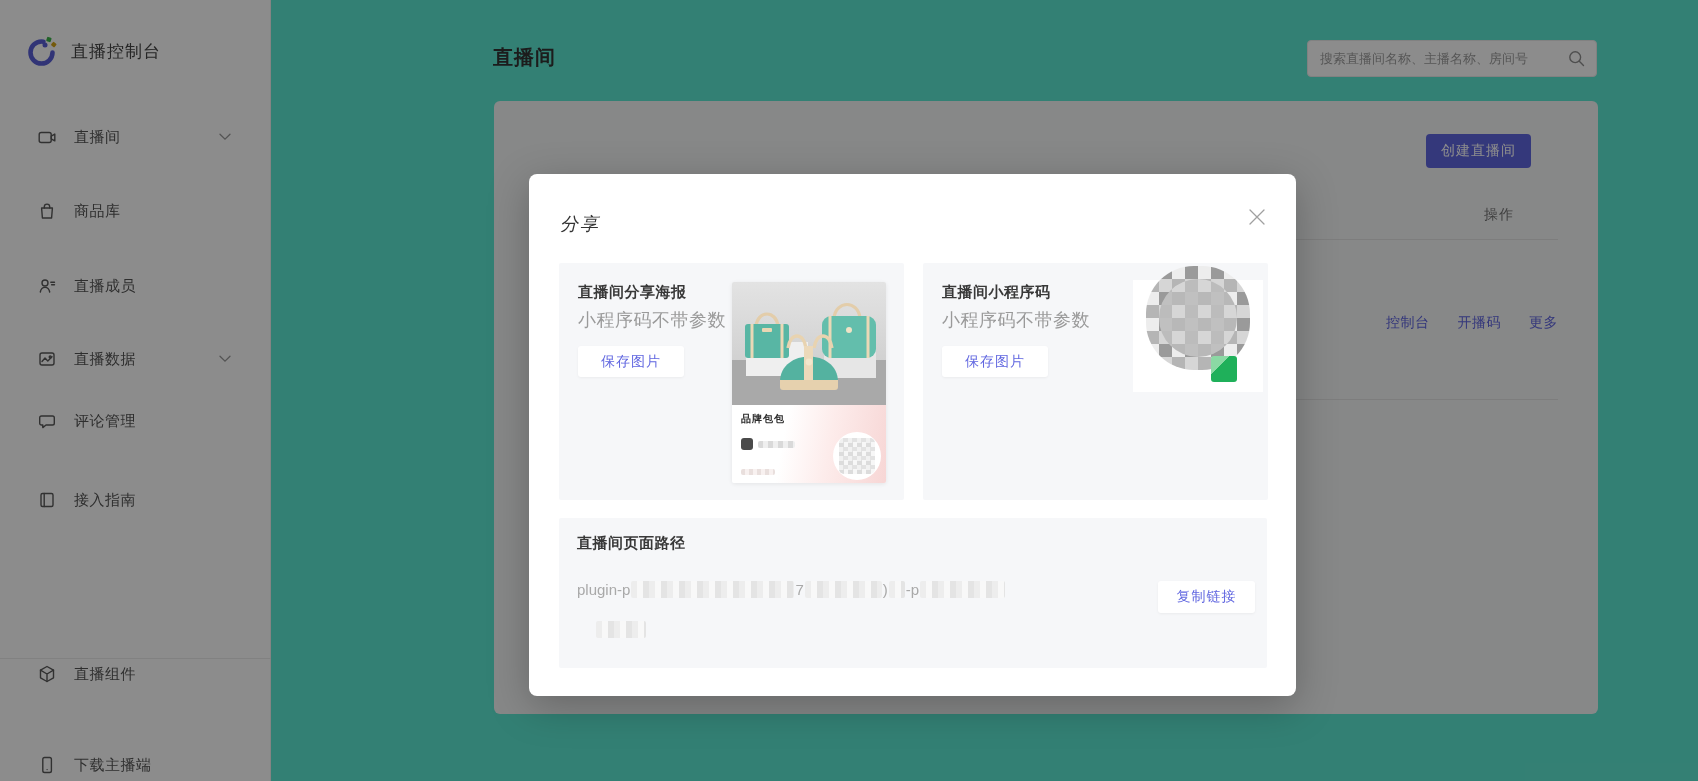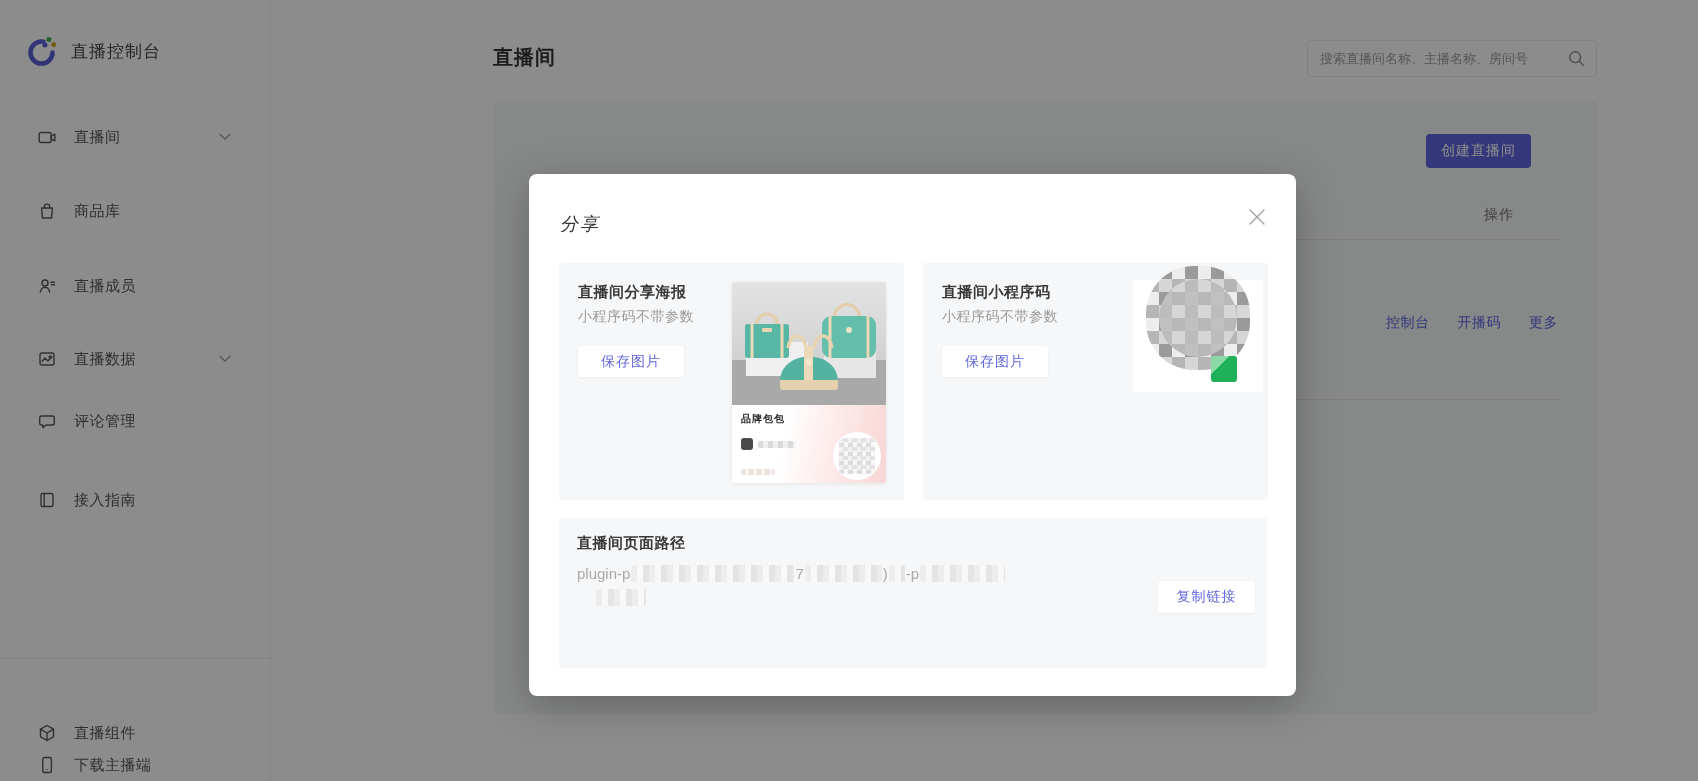--- a/index.html
+++ b/index.html
@@ -1,27 +1,27 @@
 <!DOCTYPE html>
 <html><head>
 <meta charset="utf-8">
 <style>
   * { margin:0; padding:0; box-sizing:border-box; }
   html,body { background:#dcdcdc; }
   body { font-family:"Liberation Sans","DejaVu Sans",sans-serif; }
-  .app { position:relative; width:1698px; height:781px; overflow:hidden; background:#ffffff; }
+  .app { position:relative; width:1698px; height:781px; overflow:hidden; background:#5eead4; }
 
   
   .sidebar { position:absolute; left:0; top:0; width:271px; height:781px; background:#ffffff; border-right:1px solid #f0f0f0; }
   .brand { position:absolute; left:26px; top:36px; display:flex; align-items:center; gap:14px; }
   .brand-title { font-size:17px; color:#454545; letter-spacing:1px; }
   .side-item { position:absolute; left:37px; display:flex; align-items:center; gap:17px; height:30px; cursor:pointer; }
   .side-item .lbl { font-size:15px; color:#555555; letter-spacing:.5px; }
   .si0{top:122px} .si1{top:196px} .si2{top:271px} .si3{top:344px} .si4{top:406px} .si5{top:485px}
-  .sb0{top:718px} .sb1{top:750px}
+  .sb0{top:659px} .sb1{top:750px}
   .chev { position:absolute; left:219px; width:12px; height:8px; }
   .chv1{top:133px} .chv3{top:355px}
   .side-divider { position:absolute; left:0; top:658px; width:271px; height:1px; background:#ececec; }
 
   
   .page-title { position:absolute; left:493px; top:44px; font-size:20px; font-weight:bold; color:#333333; letter-spacing:1px; }
   .search-box { position:absolute; left:1307px; top:40px; width:290px; height:37px; background:#ffffff; border:1px solid #ececec; border-radius:4px; display:flex; align-items:center; }
   .search-box input { flex:1; border:none; outline:none; background:transparent; font-size:13px; color:#555; padding:0 8px 0 12px; font-family:inherit; }
   .search-box input::placeholder { color:#9d9d9d; }
   .search-ic { width:17px; height:17px; margin-right:11px; flex:none; }
@@ -37,21 +37,21 @@
 
   
   .overlay { position:absolute; inset:0; background:rgba(0,0,0,0.45); z-index:5; }
   .modal { position:absolute; left:529px; top:174px; width:767px; height:522px; background:#ffffff; border-radius:8px; box-shadow:0 10px 40px rgba(0,0,0,.25); z-index:10; }
   .modal-title { position:absolute; left:31px; top:38px; font-size:18px; color:#333333; letter-spacing:2px;font-style:italic; }
   .modal-close { position:absolute; right:30px; top:34px; width:18px; height:18px; cursor:pointer; }
 
   .panel { position:absolute; top:89px; width:345px; height:237px; background:#f6f7f9; border-radius:2px; }
   .p-left{left:30px} .p-right{left:394px}
   .panel .p-title { position:absolute; left:19px; top:20px; font-size:15px; font-weight:bold; color:#383838; letter-spacing:.5px; }
-  .panel .p-sub { position:absolute; left:19px; top:45px; font-size:14px; color:#9a9a9a; letter-spacing:.5px; }
+  .panel .p-sub { position:absolute; left:19px; top:45px; font-size:18px; color:#9a9a9a; letter-spacing:.5px; }
   .save-btn { position:absolute; left:19px; top:83px; width:106px; height:31px; background:#ffffff; color:#6066E0; font-size:14px; border:none; border-radius:3px; letter-spacing:1px; cursor:pointer; box-shadow:0 1px 3px rgba(0,0,0,.05); }
 
   
   .poster { position:absolute; right:18px; top:19px; width:154px; height:201px; border-radius:2px; overflow:hidden; box-shadow:0 1px 4px rgba(0,0,0,.08);margin-left:28px; }
   .poster-photo { position:absolute; left:0; top:0; width:154px; height:123px; }
   .poster-info { position:absolute; left:0; top:123px; width:154px; height:78px;
       background:linear-gradient(100deg,#ffffff 0 34%,#fdeceb 62%,#f7d6d5 100%); }
   .poster-brand { position:absolute; left:9px; top:7px; font-size:10px; font-weight:bold; color:#2b2b2b; letter-spacing:1px; }
   .poster-acct { position:absolute; left:9px; top:33px; display:flex; align-items:center; gap:5px; }
   .poster-acct-ic { width:12px; height:12px; border-radius:3px; background:#4a4a4a; }
@@ -68,21 +68,21 @@
       background:#c9c9c9 conic-gradient(#9a9a9a 25%,#d6d6d6 0 50%,#b5b5b5 0 75%,#ededed 0); background-size:26px 26px; }
   .qr-blob::after { content:""; position:absolute; left:13px; top:13px; width:78px; height:78px; border-radius:50%;
       background:conic-gradient(#f2f2f2 25%,#8e8e8e 0 50%,#e0e0e0 0 75%,#a8a8a8 0); background-size:26px 26px; opacity:.55; }
   .qr-green { position:absolute; left:78px; top:76px; width:26px; height:26px; border-radius:3px;
       background:linear-gradient(135deg,#8bd9a4 0 35%,#1fb05a 35%); }
 
   
   .path-panel { position:absolute; left:30px; top:344px; width:708px; height:150px; background:#f6f7f9; border-radius:2px; }
   .path-title { position:absolute; left:18px; top:16px; font-size:15px; font-weight:bold; color:#383838; letter-spacing:.5px; }
   .path-lines { position:absolute; left:18px; top:42px; width:560px; font-size:15px; color:#a9a9a9; line-height:23px; }
-  .path-line { display:block; }
+  .path-line { display:block;margin-top:16px; }
   .path-line.l2 { padding-left:18px; }
   .path-text { display:inline-block; vertical-align:middle; }
   .path-blur { display:inline-block; vertical-align:middle; height:17px; border-radius:2px; margin:0 1px;
       background:repeating-linear-gradient(90deg,#ededed 0 6px,#f8f8f8 6px 12px,#e4e4e4 12px 18px); }
   .path-note { position:absolute; left:18px; top:104px; font-size:13px; color:#6e6e6e; letter-spacing:.5px; }
   .path-note a { color:#6066E0; text-decoration:none; cursor:pointer; }
   .copy-btn { position:absolute; right:12px; top:63px; width:97px; height:32px; background:#ffffff; color:#6066E0; font-size:14px; border:none; border-radius:3px; letter-spacing:1px; cursor:pointer; box-shadow:0 1px 3px rgba(0,0,0,.05); }
 
   svg { display:block; }
 </style>

